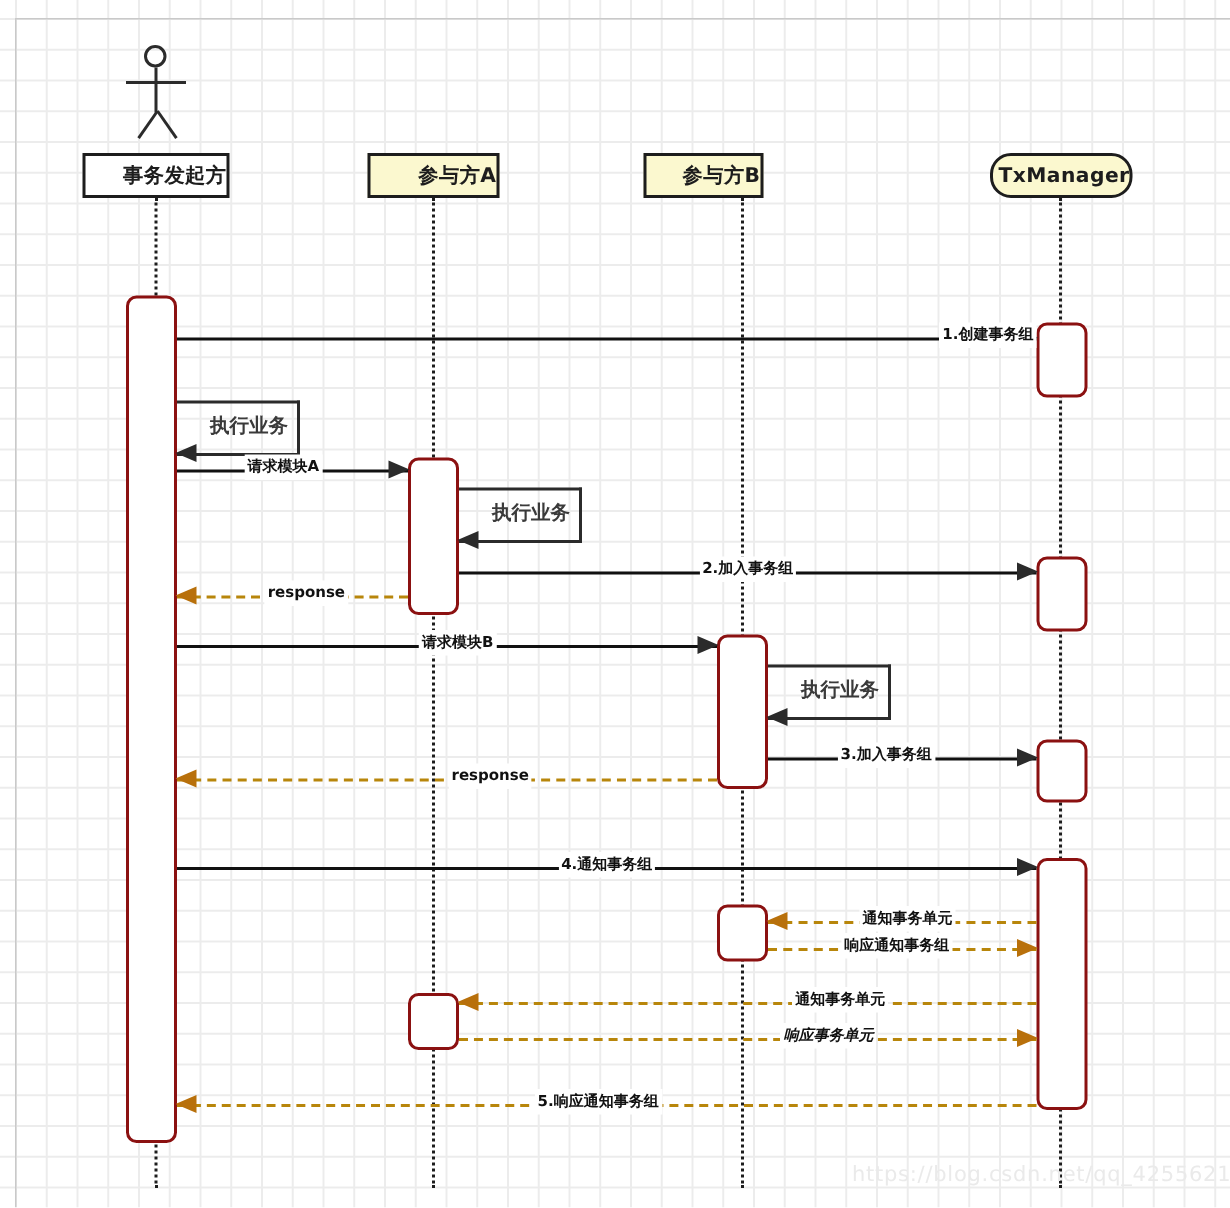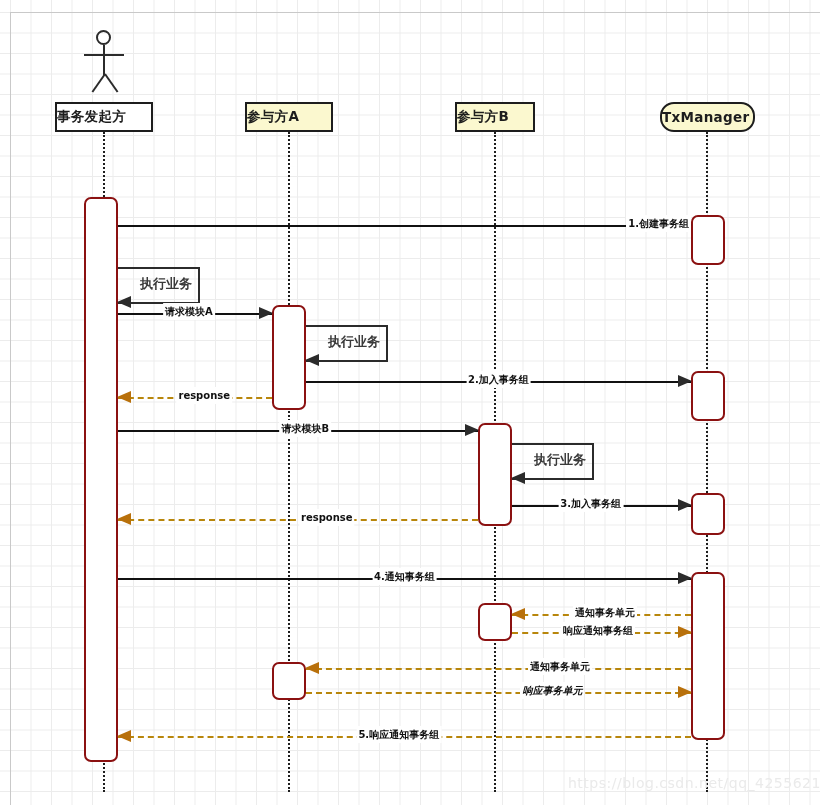--- a/index.html
+++ b/index.html
@@ -61,21 +61,21 @@
   .actor .leg-l { left: 20px; transform-origin: top center; transform: rotate(35deg); }
   .actor .leg-r { left: 20px; transform-origin: top center; transform: rotate(-35deg); }
 
   
   .lifeline-box {
     position: absolute;
     box-sizing: border-box;
     border: 2.4px solid #1d1d1d;
     display: flex;
     align-items: center;
-    justify-content: flex-start;
+    justify-content: flex-end;
     font-size: 13.5px;
     font-weight: bold;
     color: #1d1d1d;
     letter-spacing: 0.3px;
     white-space: nowrap;
   }
   .lifeline-box.white { background: #ffffff; }
   .lifeline-box.yellow { background: #fbf8cf; }
 
   
@@ -204,21 +204,21 @@
     <div class="leg-l"></div>
     <div class="leg-r"></div>
   </div>
 
   <div class="lifeline-box white" style="left:55px;  top:102px; width:98px; height:30px;">
     <span>事务发起方</span>
   </div>
   <div class="lifeline-box yellow" style="left:245px; top:102px; width:88px; height:30px;">
     <span>参与方A</span>
   </div>
-  <div class="lifeline-box yellow" style="left:455px; top:102px; width:80px; height:30px;">
+  <div class="lifeline-box yellow" style="left:429px; top:102px; width:80px; height:30px;">
     <span>参与方B</span>
   </div>
   <div class="lifeline-box yellow" style="left:660px; top:102px; width:95px; height:30px;border-radius:14px;">
     <span>TxManager</span>
   </div>
 
   <div class="lifeline-dash" style="left:103px; top:132px; height:660px;"></div>
   <div class="lifeline-dash" style="left:288px; top:132px; height:660px;"></div>
   <div class="lifeline-dash" style="left:494px; top:132px; height:660px;"></div>
   <div class="lifeline-dash" style="left:706px; top:132px; height:660px;"></div>

